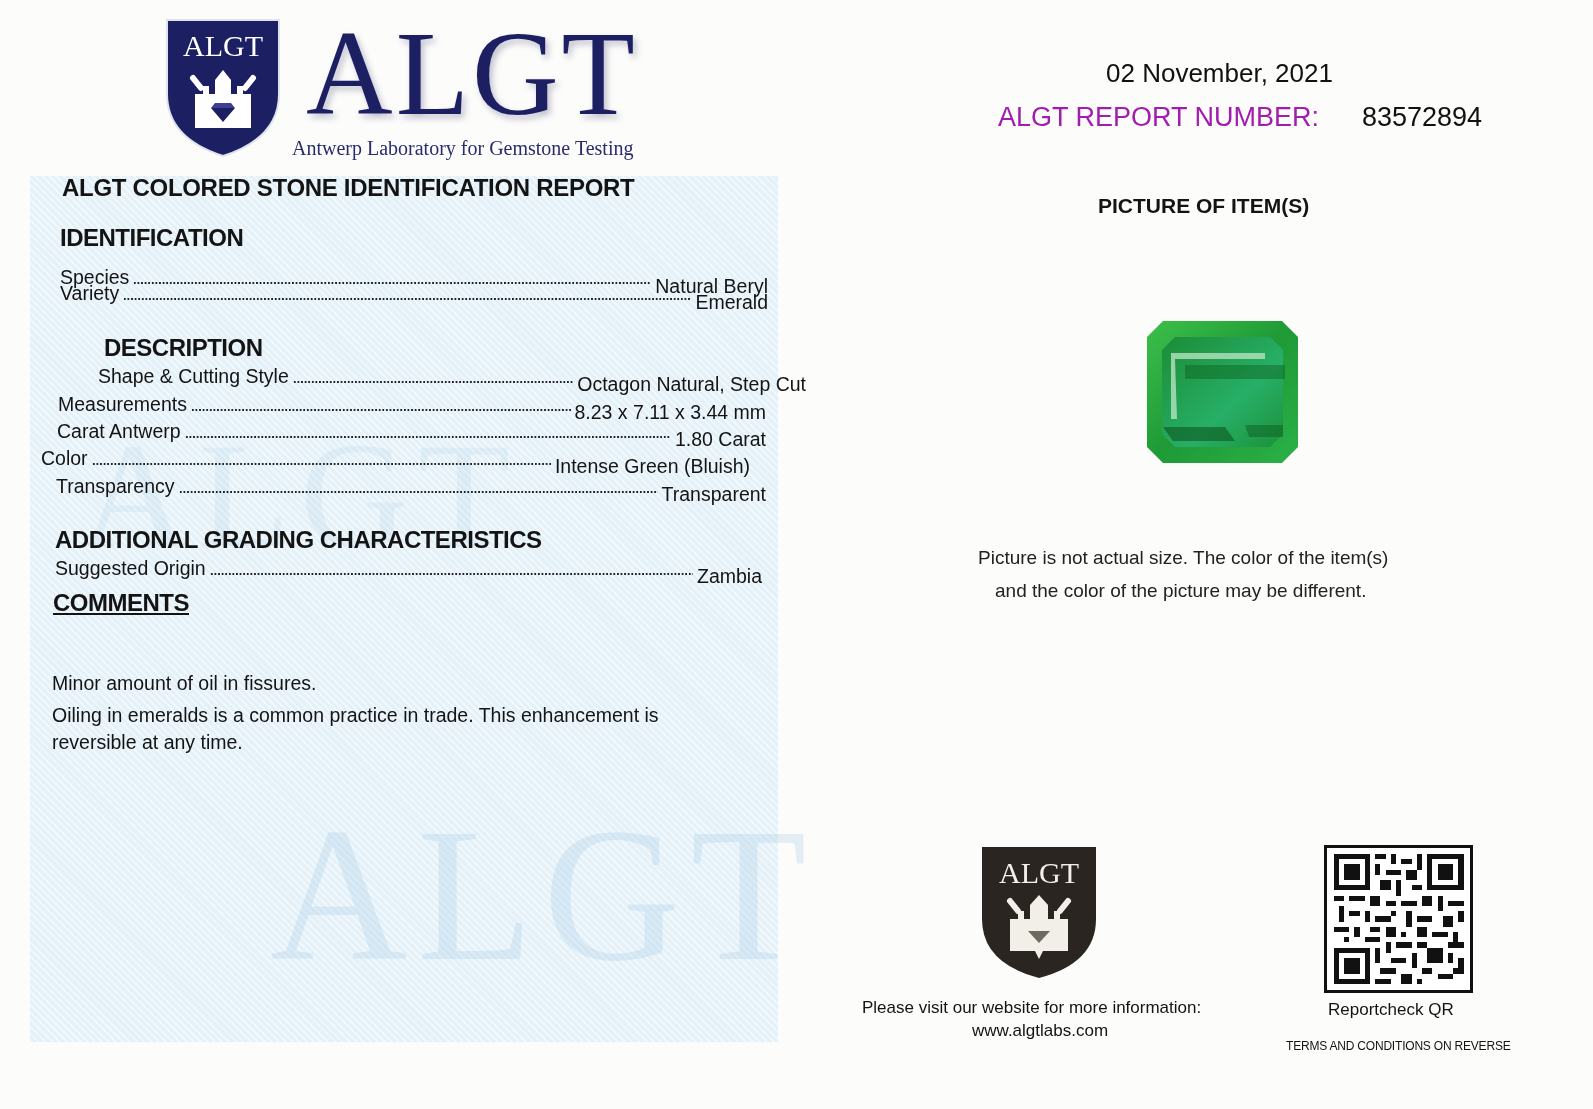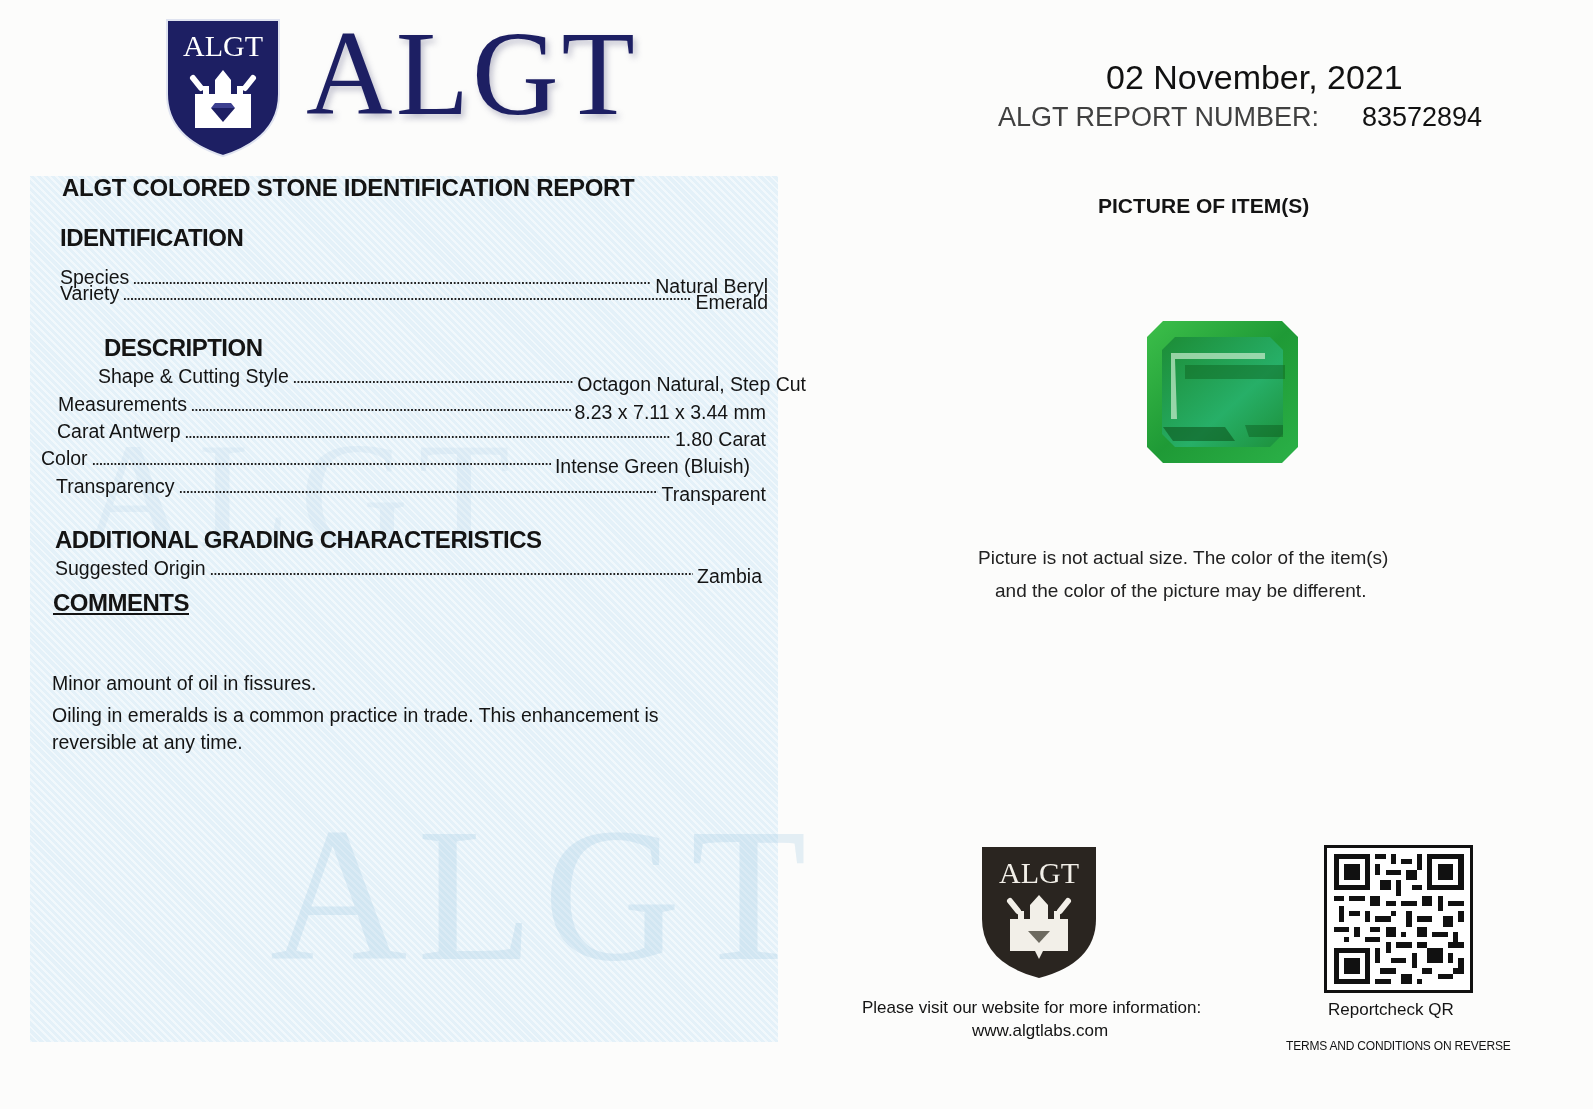--- a/index.html
+++ b/index.html
@@ -47,22 +47,22 @@
     .row .dots {
       flex: 1 1 auto; margin: 0 4px; height: 2px; align-self: flex-end; margin-bottom: 5px;
       background-image: radial-gradient(circle, #222 0.9px, transparent 1.1px);
       background-size: 3.6px 2px; background-repeat: repeat-x;
     }
     .row .val { flex: 0 0 auto; }
 
     .comment { position: absolute; left: 52px; font-size: 19.5px; white-space: nowrap; }
 
     
-    .date { position: absolute; left: 1106px; top: 58px; font-size: 34px; color: #111; white-space: nowrap; text-align: center; }
-    .rpt-label { position: absolute; left: 998px; top: 102px; font-size: 27px; color: #404040; white-space: nowrap; }
+    .date { position: absolute; left: 1106px; top: 58px; font-size: 26px; color: #111; white-space: nowrap; text-align: center; }
+    .rpt-label { position: absolute; left: 998px; top: 102px; font-size: 27px; color: #a21caf; white-space: nowrap; }
     .rpt-number { position: absolute; left: 1362px; top: 102px; font-size: 27px; color: #111; white-space: nowrap; }
     .pic-heading { position: absolute; left: 1098px; top: 194px; font-size: 21px; font-weight: bold; white-space: nowrap; }
 
     .gem {
       position: absolute; left: 1145px; top: 319px; width: 155px; height: 146px;
     }
     .disclaimer { position: absolute; font-size: 19px; color: #222; white-space: nowrap; }
 
     .small-shield { position: absolute; left: 980px; top: 845px; width: 118px; height: 135px; }
     .website-line1 { position: absolute; left: 862px; top: 998px; font-size: 17px; white-space: nowrap; }
@@ -82,20 +82,21 @@
 <div class="logo-wrap">
   <svg class="shield" viewBox="0 0 120 142">
     <path d="M4 4 H116 V78 Q116 122 60 140 Q4 122 4 78 Z" fill="#1d1f63" stroke="#dfe3f0" stroke-width="2"></path>
     <text x="60" y="40" text-anchor="middle" font-family="Liberation Serif, serif" font-size="30" fill="#fff">ALGT</text>
     <path d="M30 62 l8 10 M90 62 l-8 10" stroke="#fff" stroke-width="6" stroke-linecap="round"></path>
     <path d="M32 78 h8 v-8 h6 v8 h6 v-14 l8 -10 l8 10 v14 h6 v-8 h6 v8 h8 v34 h-56 z" fill="#fff"></path>
     <path d="M48 92 h24 l-12 14 z" fill="#1d1f63"></path>
     <path d="M48 92 l4 -5 h16 l4 5" fill="#3d4090"></path>
   </svg>
   <div class="logo-word">ALGT</div>
+  <div class="logo-sub">Antwerp Laboratory for Gemstone Testing</div>
 </div>
 
 <div class="report-title">ALGT COLORED STONE IDENTIFICATION REPORT</div>
 
 <div class="section-head" style="left:60px; top:224px;">IDENTIFICATION</div>
 <div class="row" style="left:60px; top:254px; width:708px;">
   <span class="lbl">Species</span>
   <span class="dots"></span>
   <span class="val" style="position:relative; top:9px;margin-top:12px;">Natural Beryl</span>
 </div>

